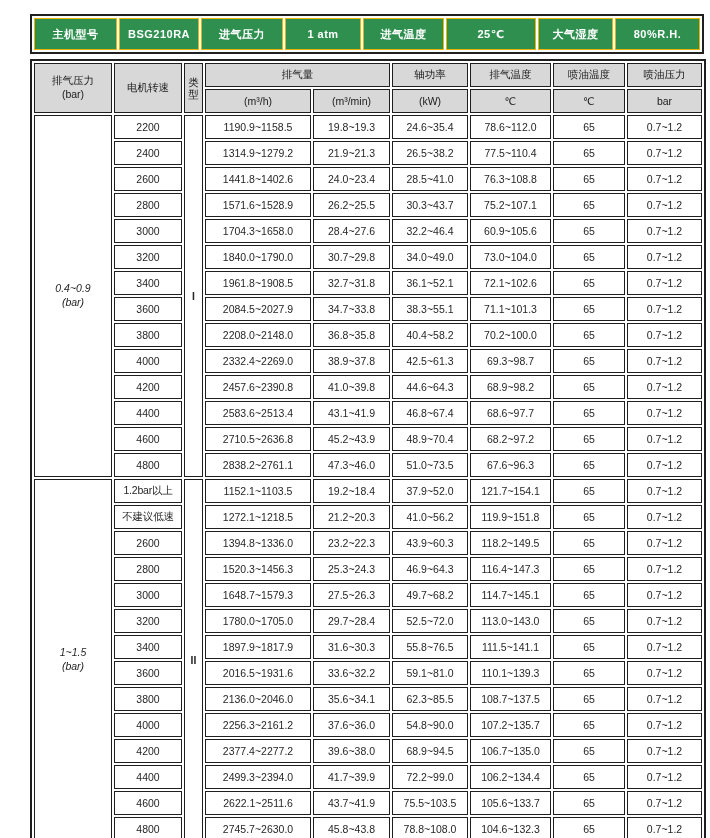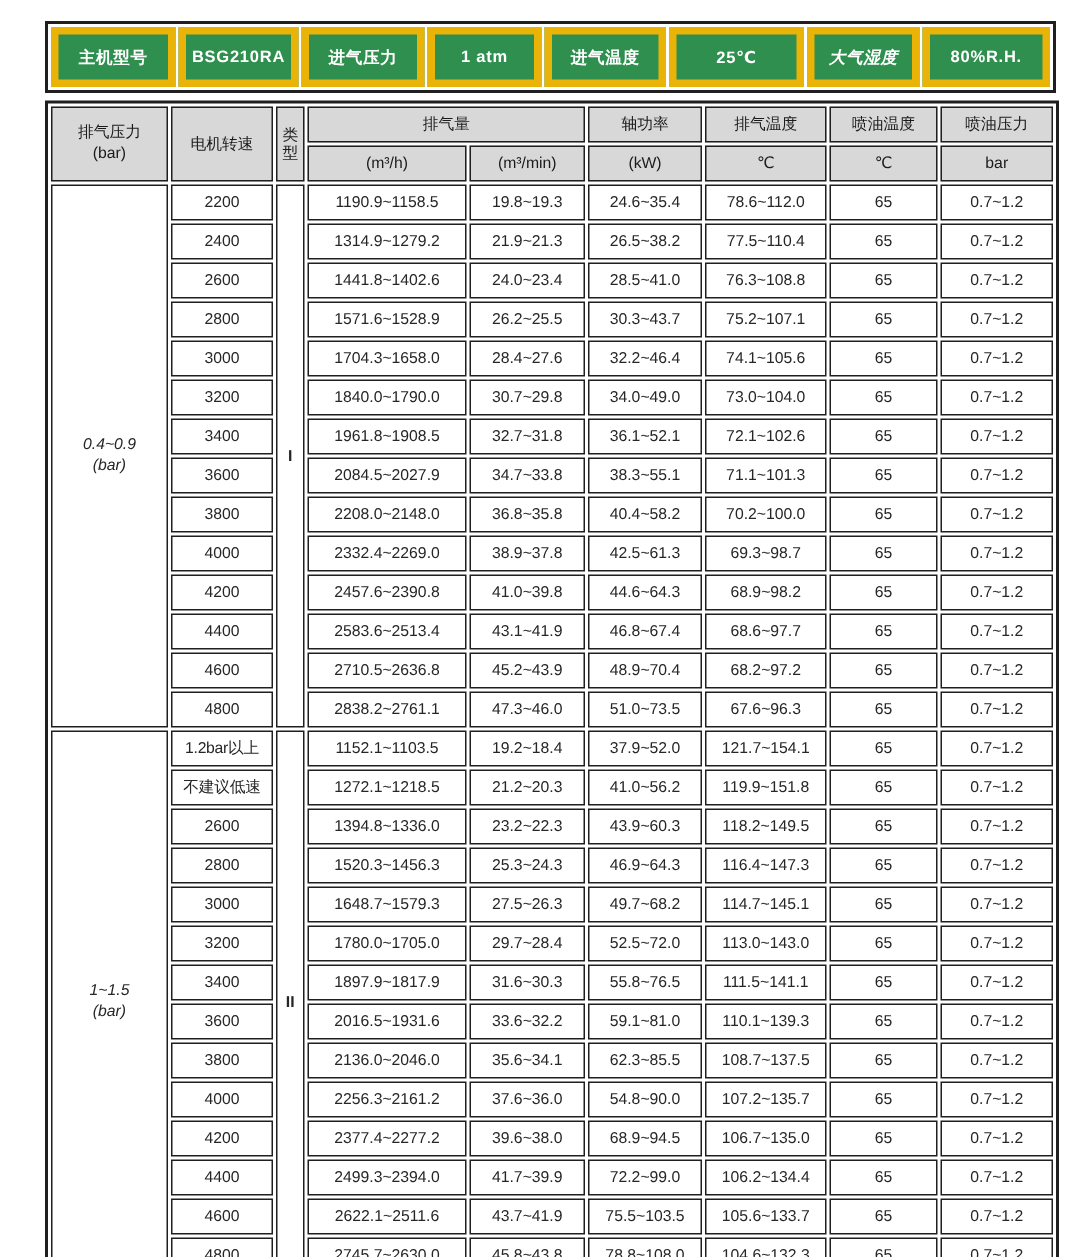--- a/index.html
+++ b/index.html
@@ -6,21 +6,21 @@
   body{
     width:710px;height:838px;background:#ffffff;overflow:hidden;
     font-family:"Liberation Sans","DejaVu Sans",sans-serif;
     -webkit-font-smoothing:antialiased;
   }
   .sheet{padding:14px 0 0 30px;}
   table{border-collapse:separate;border-spacing:2px;table-layout:fixed;background:#fff;}
   
   .green-table{width:652px;border:2px solid #1f1f1f;margin-bottom:5px;}
   .green-table td{
-    border:5px solid #eab308;height:28px;text-align:center;vertical-align:middle;
+    border:1px solid #eab308;height:28px;text-align:center;vertical-align:middle;
     color:#ffffff;font-weight:bold;font-size:11px;letter-spacing:.5px;
   }
   
   .main-table{width:652px;border:2px solid #1f1f1f;}
   .main-table th{
     border:1px solid #1f1f1f;background:#d8d8d8;height:22px;
     font-weight:normal;font-size:10.5px;color:#1a1a1a;text-align:center;vertical-align:middle;
     padding:0;
   }
   .main-table td{
@@ -51,21 +51,21 @@
         <col style="width:85px">
     </colgroup>
     <tbody>
         <tr>
       <td style="background: rgb(46, 143, 79);">主机型号</td>
       <td style="background: rgb(46, 143, 79);">BSG210RA</td>
       <td style="background: rgb(46, 143, 79);">进气压力</td>
       <td style="background: rgb(46, 143, 79);">1 atm</td>
       <td style="background: rgb(46, 143, 79); margin-top: 20px;">进气温度</td>
       <td style="background: rgb(46, 143, 79);">25℃</td>
-      <td style="background: rgb(46, 143, 79); font-style: italic;">大气湿度</td>
+      <td style="background: rgb(46, 143, 79);">大气湿度</td>
       <td style="background: rgb(46, 143, 79);">80%R.H.</td>
     </tr>
   </tbody>
     </table>
 
   <table class="main-table">
     <colgroup>
       <col style="width:78px">
         <col style="width:68px">
         <col style="width:19px">
@@ -139,21 +139,21 @@
           <td>30.3~43.7</td>
           <td>75.2~107.1</td>
           <td>65</td>
           <td>0.7~1.2</td>
         </tr>
         <tr>
           <td>3000</td>
           <td>1704.3~1658.0</td>
           <td>28.4~27.6</td>
           <td>32.2~46.4</td>
-          <td>74.1~105.6</td>
+          <td>60.9~105.6</td>
           <td>65</td>
           <td>0.7~1.2</td>
         </tr>
         <tr>
           <td>3200</td>
           <td>1840.0~1790.0</td>
           <td>30.7~29.8</td>
           <td>34.0~49.0</td>
           <td>73.0~104.0</td>
           <td>65</td>

